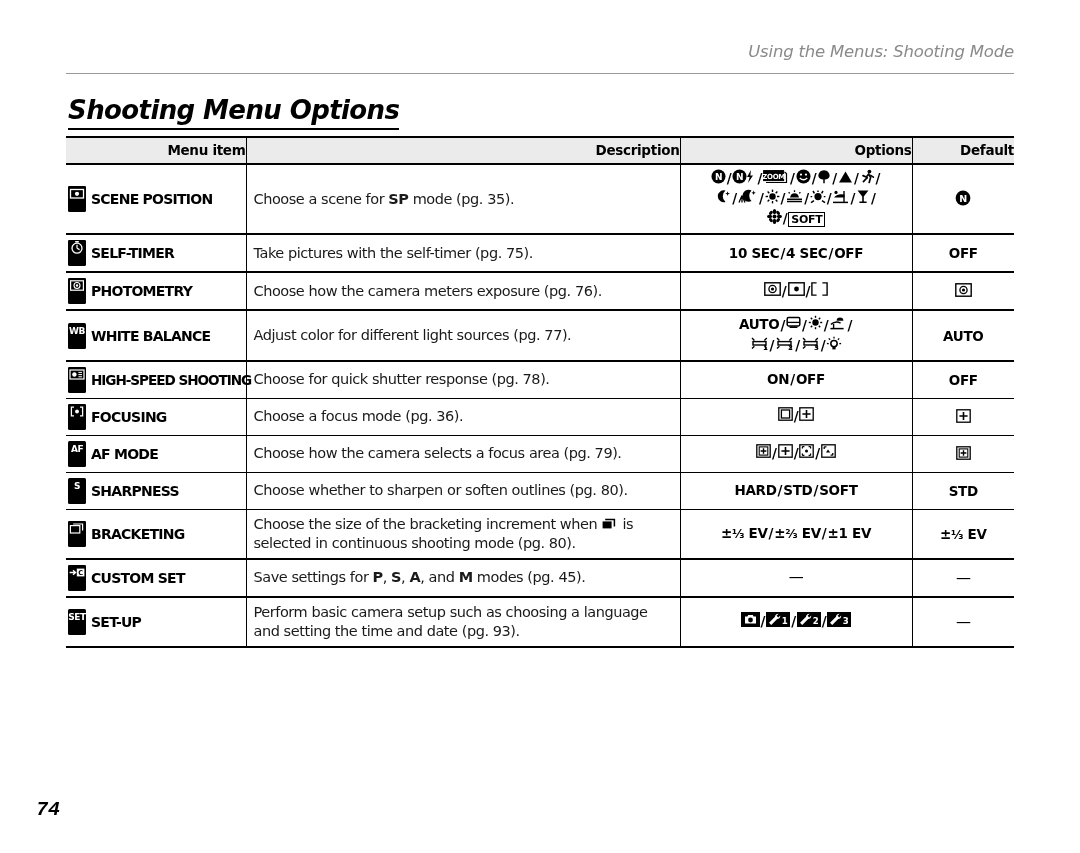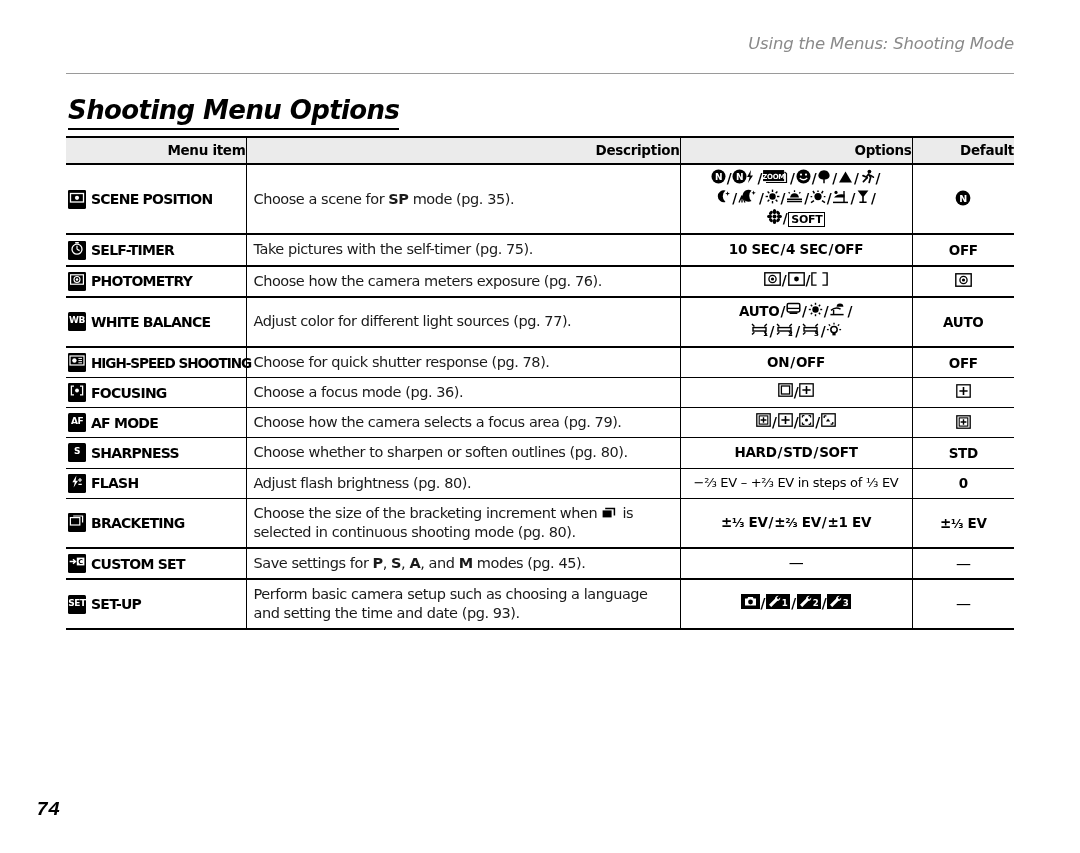--- a/index.html
+++ b/index.html
@@ -12,21 +12,21 @@
     height: 853px;
     position: relative;
     font-family: "Liberation Sans", sans-serif;
     color: #000;
     overflow: hidden;
   }
 
   
   .running-header {
     position: absolute;
-    top: 34px;
+    top: 42px;
     right: 66px;
     font-family: "DejaVu Sans", sans-serif;
     font-style: italic;
     font-size: 16.5px;
     color: #8a8a8a;
     letter-spacing: -0.2px;
     white-space: nowrap;
   }
   .header-rule {
     position: absolute;
@@ -143,21 +143,21 @@
   .chip {
     display: inline-block;
     background: #000;
     color: #fff;
     border-radius: 1.5px;
     vertical-align: middle;
     text-align: center;
     margin-right: 5px;
     position: relative;
     width: 18px;
-    height: 19px;
+    height: 26px;
     line-height: 15px;
     font-family: "DejaVu Sans", sans-serif;
     font-size: 10px;
     font-weight: bold;
     overflow: hidden;
   }
   .chip svg { display: block; }
   .chip-txt { font-size: 9px; letter-spacing: -0.5px; }
 
   
@@ -507,37 +507,20 @@
       <td class="cell-item">
         <span class="chip"><span class="chip-txt">S</span></span><span class="item-label">SHARPNESS</span>
       </td>
       <td class="cell-desc">Choose whether to sharpen or soften outlines (pg. 80).</td>
       <td class="cell-opt">
         <span>HARD</span><span class="sep">/</span><span>STD</span><span class="sep">/</span><span>SOFT</span>
       </td>
       <td class="cell-def">STD</td>
     </tr>
 
-    <tr>
-      <td class="cell-item">
-        <span class="chip">
-          <svg width="18" height="15" viewBox="0 0 18 15">
-                <rect width="18" height="15" fill="#000"></rect>
-                <path d="M8.4 1.6 L4.4 8.2 L6.8 8.2 L5.6 13.4 L10 6.8 L7.6 6.8 Z" fill="#fff"></path>
-                <path d="M12 4 L12 8 M10 6 L14 6" stroke="#fff" stroke-width="1.1"></path>
-                <path d="M10.4 10.4 L13.8 10.4" stroke="#fff" stroke-width="1.1"></path>
-              </svg>
-        </span><span class="item-label">FLASH</span>
-      </td>
-      <td class="cell-desc">Adjust flash brightness (pg. 80).</td>
-      <td class="cell-opt" style="font-weight:normal;font-size:13px;">
-        <span>−⅔ EV – +⅔ EV in steps of ⅓ EV</span>
-      </td>
-      <td class="cell-def">0</td>
-    </tr>
 
     <tr class="thick">
       <td class="cell-item">
         <span class="chip">
           <svg width="18" height="15" viewBox="0 0 18 15">
                 <rect width="18" height="15" fill="#000"></rect>
                 <rect x="2.4" y="4.6" width="9.4" height="7.4" fill="none" stroke="#fff" stroke-width="1.2"></rect>
                 <path d="M5.2 3 L14.6 3 L14.6 9.6" fill="none" stroke="#fff" stroke-width="1.2"></path>
               </svg>
         </span><span class="item-label">BRACKETING</span>

